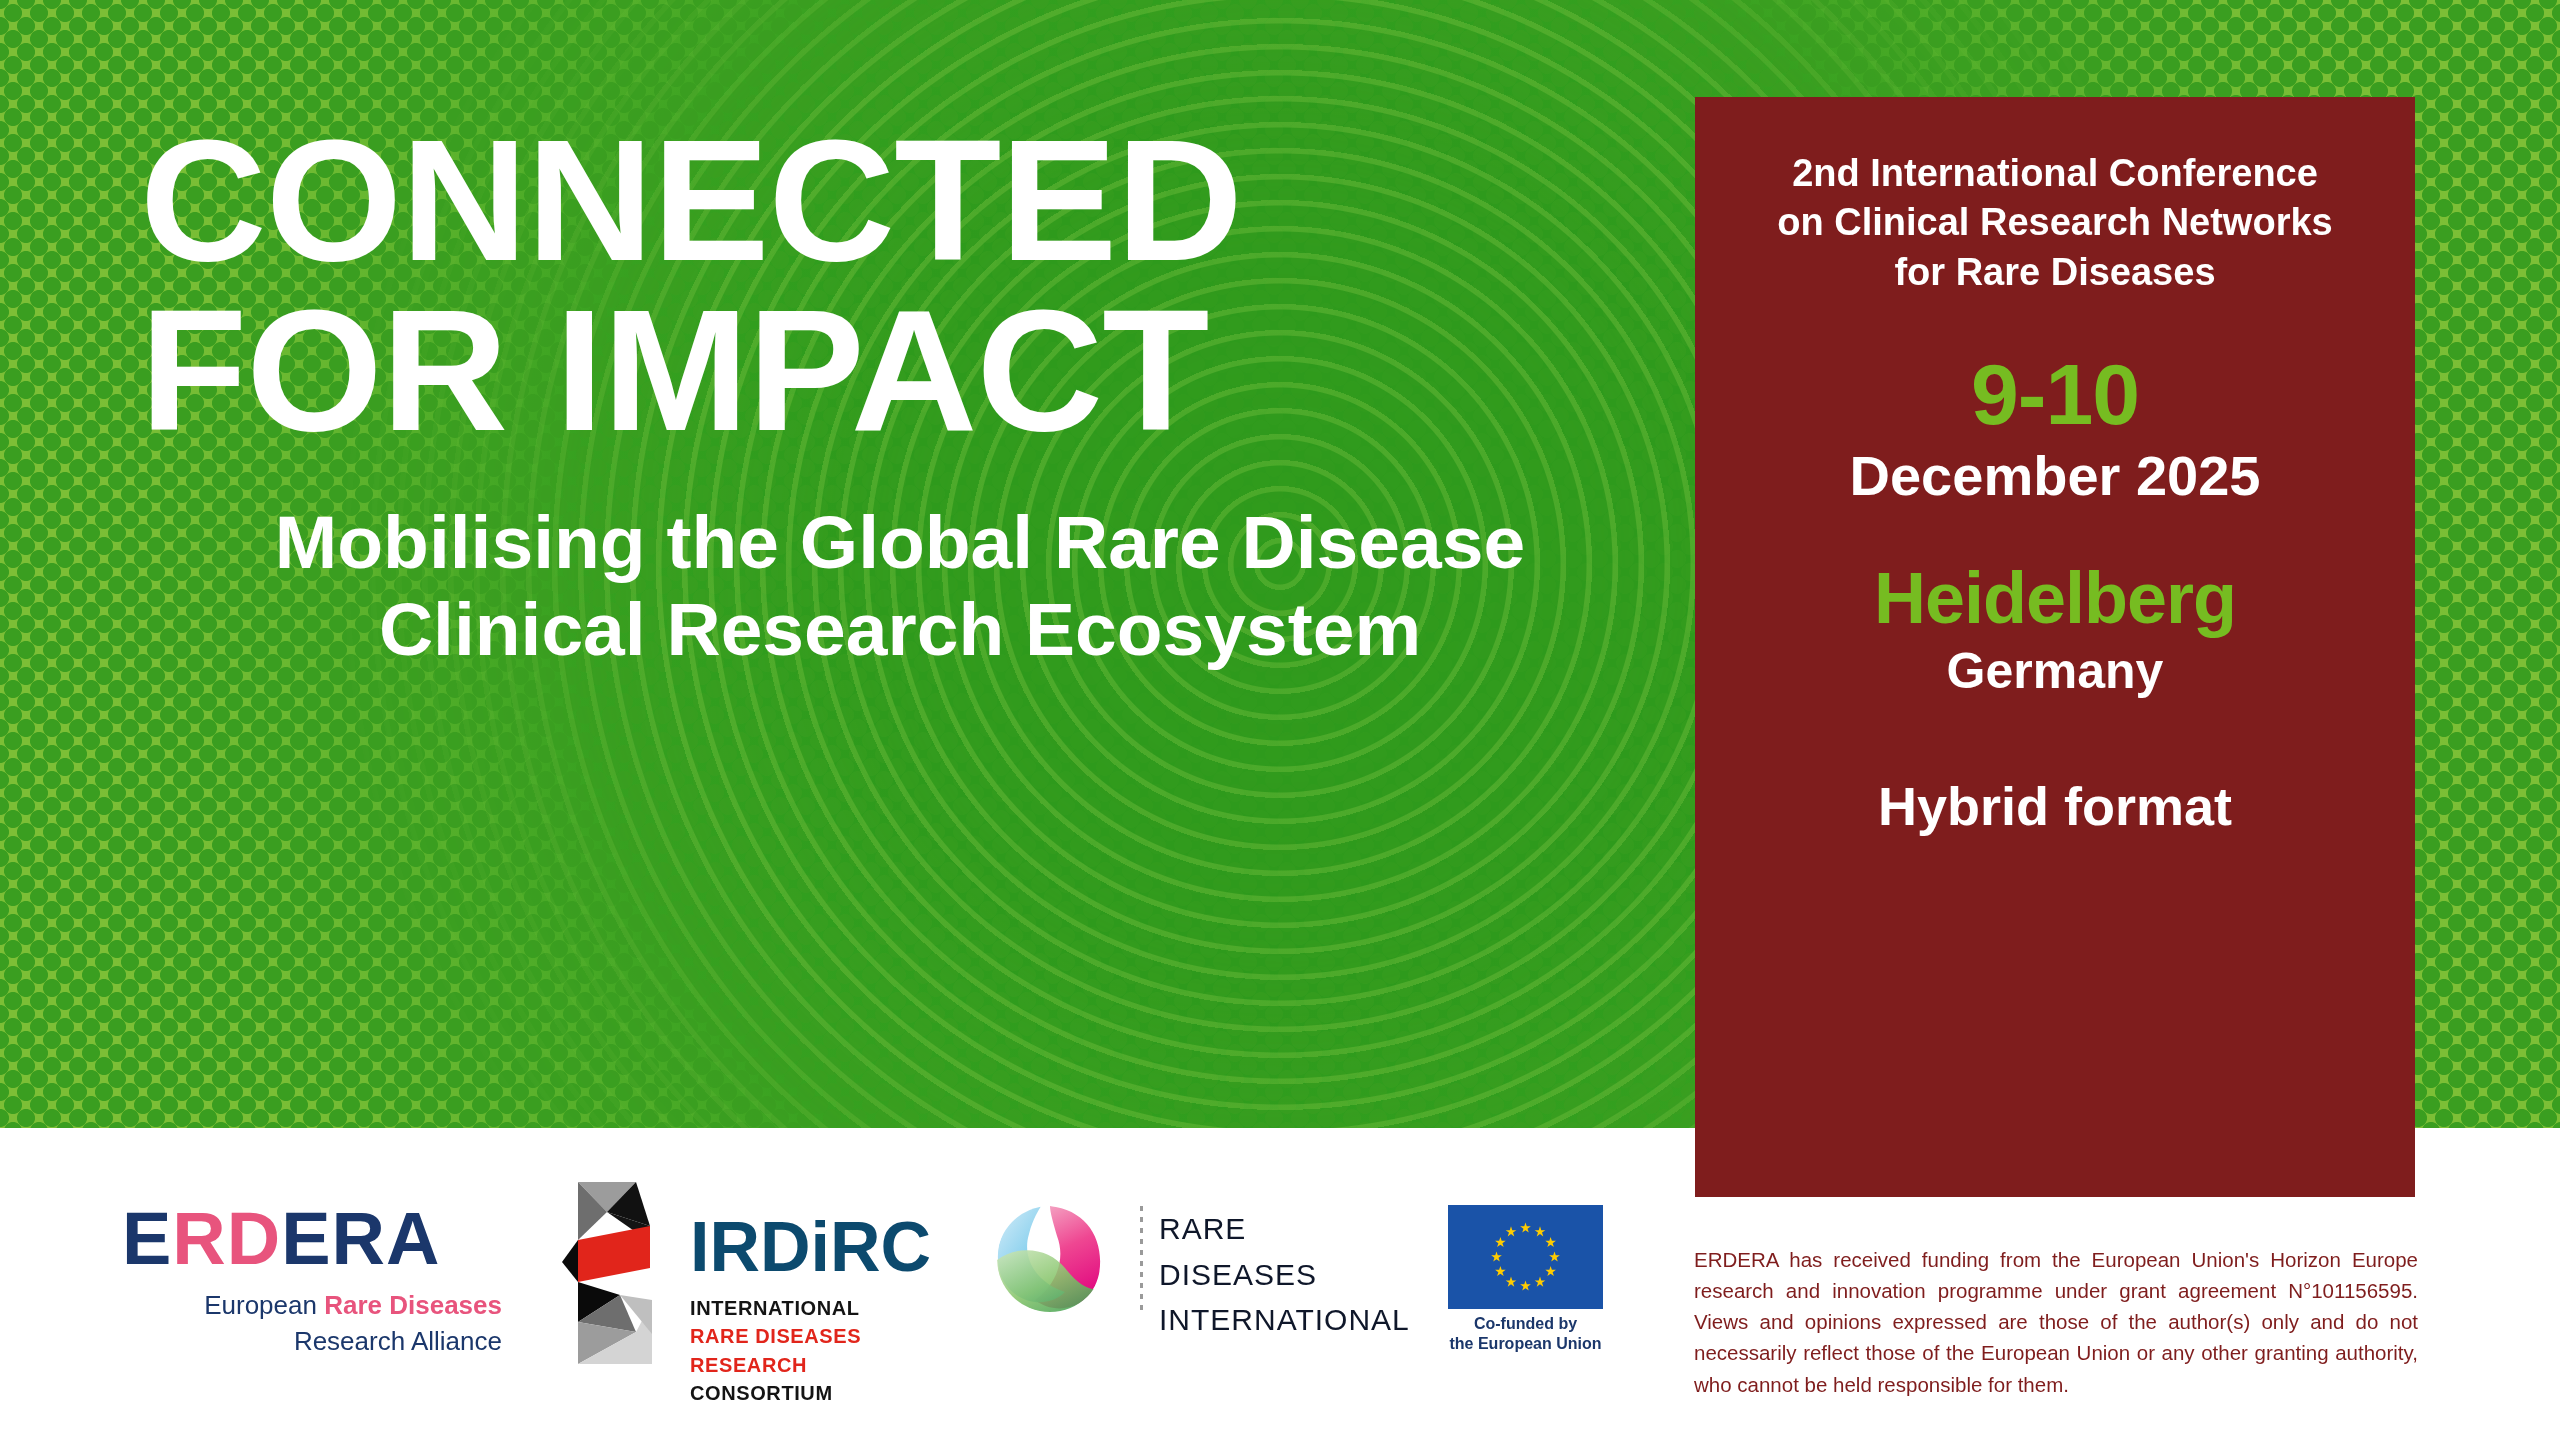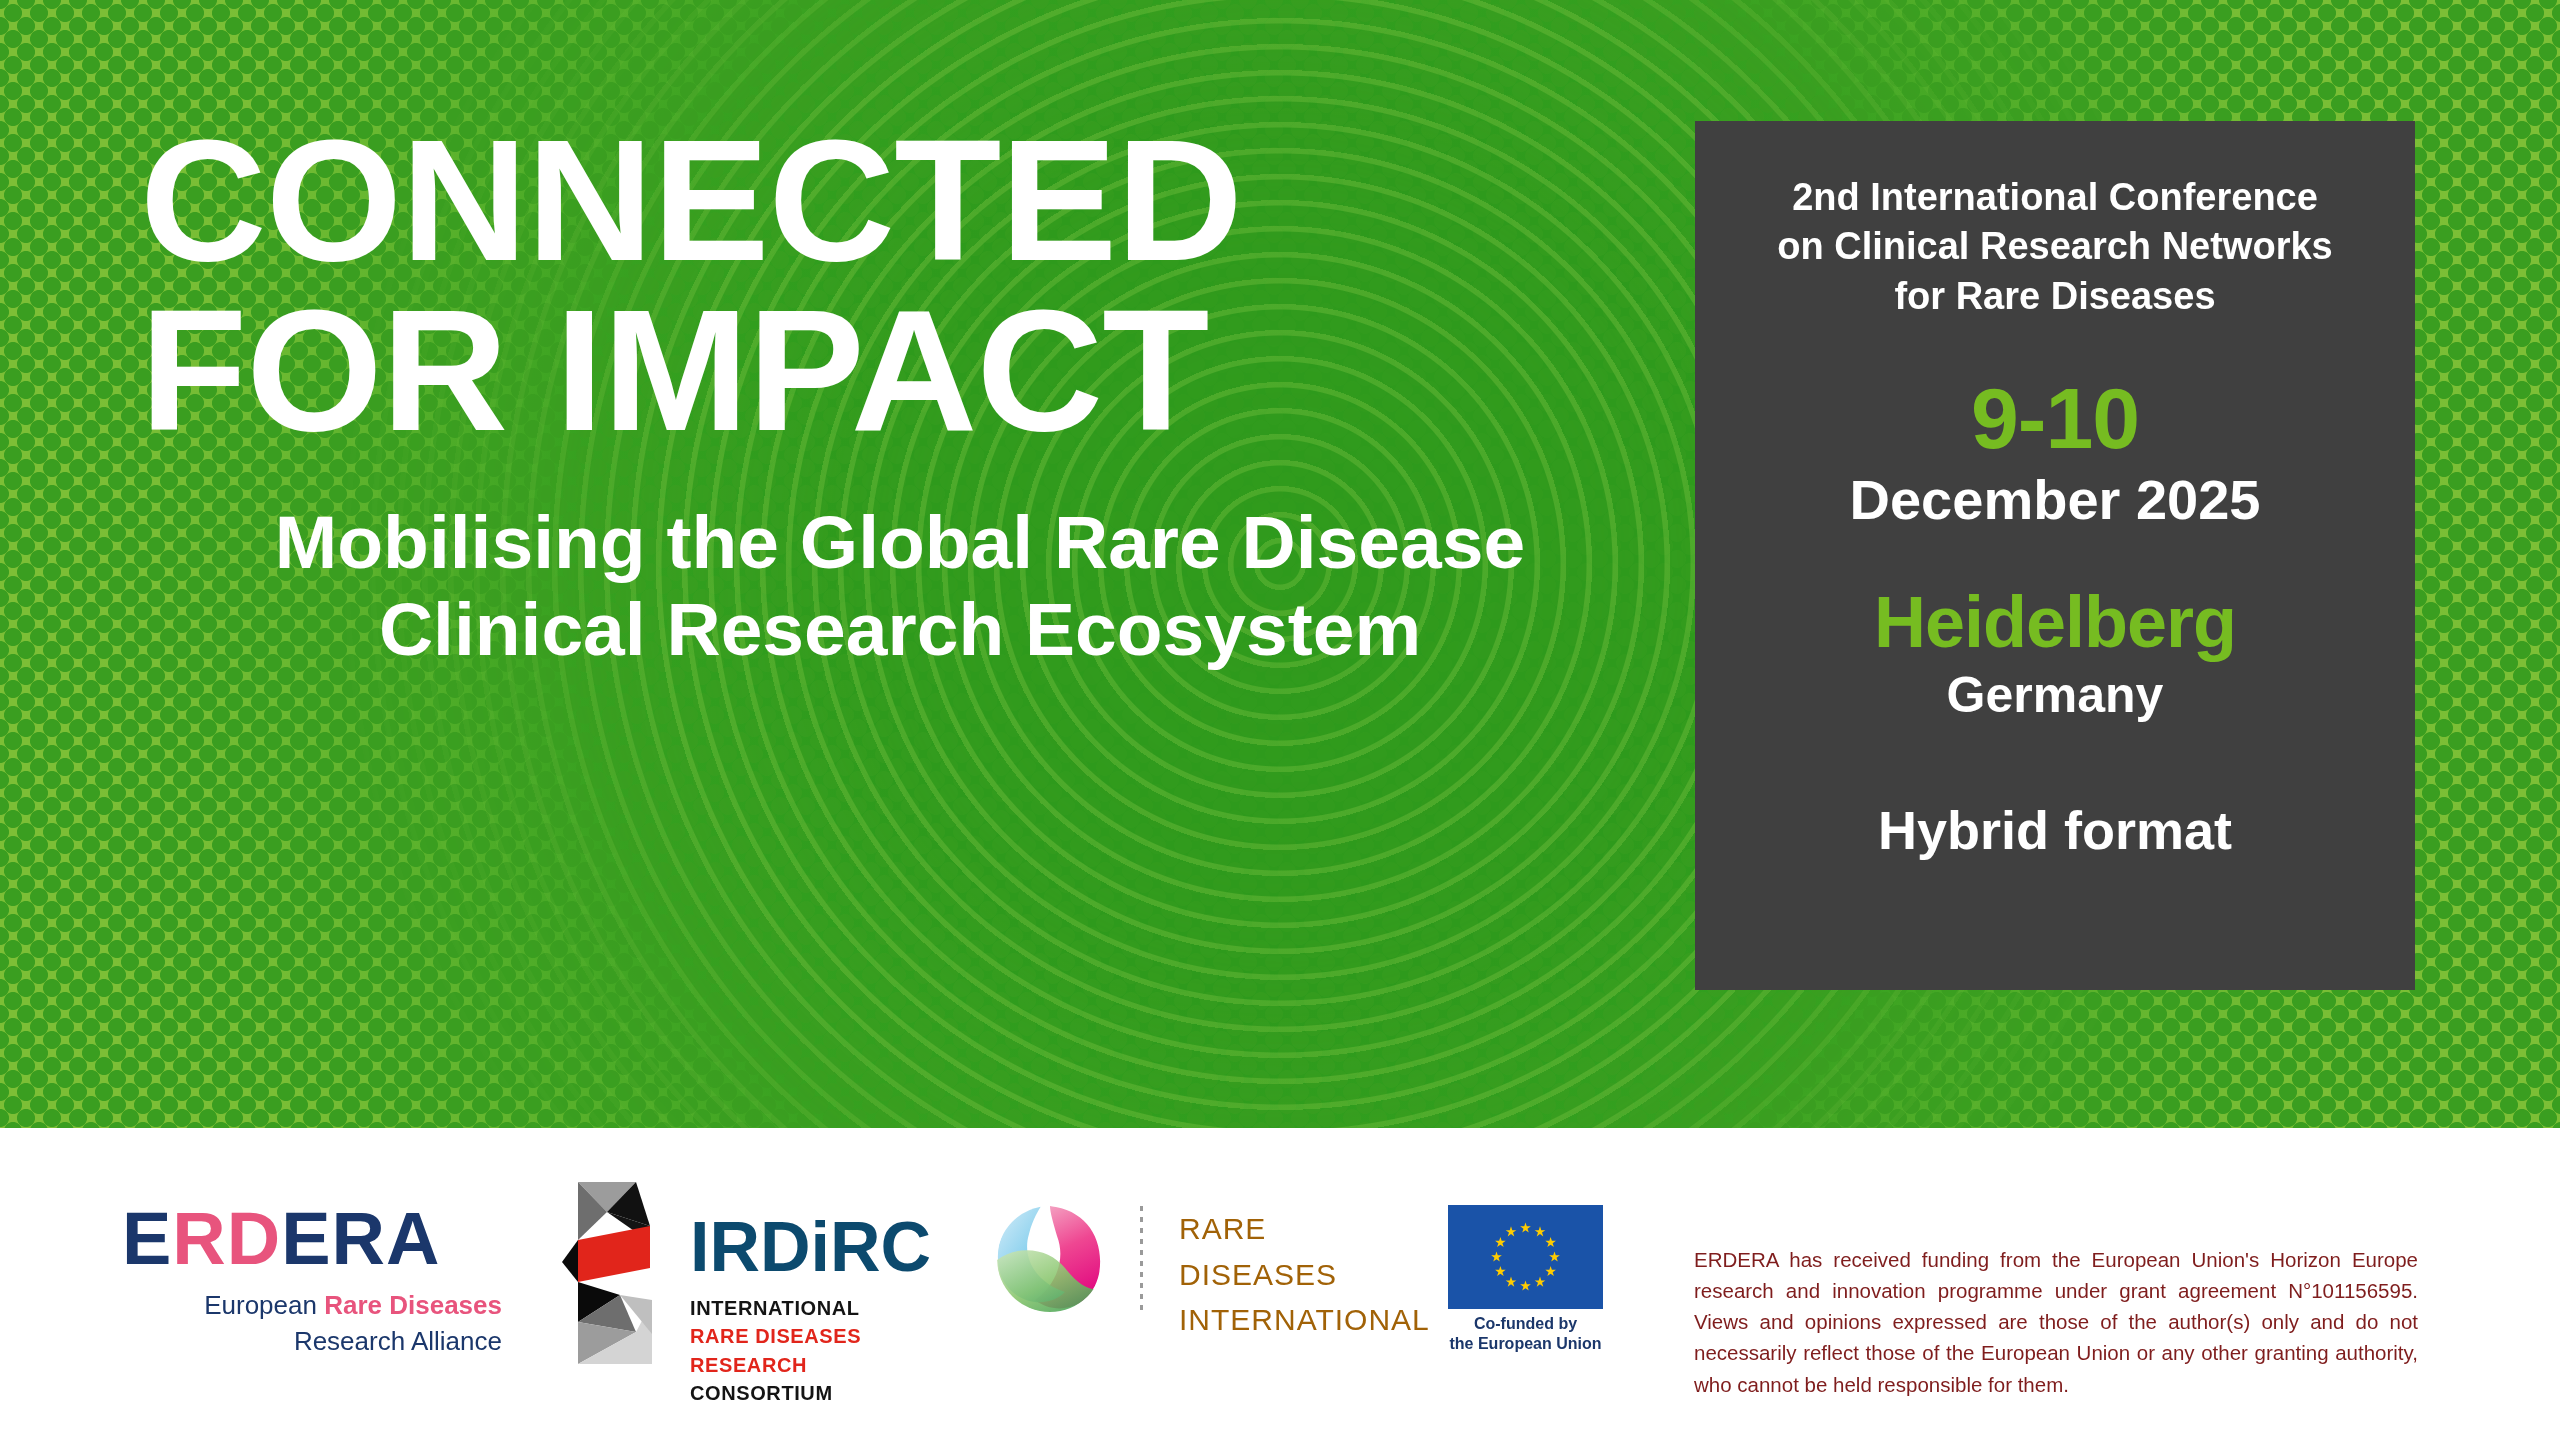--- a/index.html
+++ b/index.html
@@ -111,28 +111,27 @@
     white-space: nowrap;
     text-align: center;
   }
 
   
   .infobox {
     position: absolute;
     left: 1695px;
     top: 97px;
     width: 720px;
-    height: 869px;
-    background: #404040;
+    height: 1100px;
+    background: #7f1d1d;
     z-index: 8;
     box-sizing: border-box;
     padding: 52px 42px 0 42px;
     text-align: center;
     color: #ffffff;
-    margin-top: 24px;
   }
   .conf-title {
     font-size: 38px;
     font-weight: 700;
     line-height: 1.30;
     letter-spacing: 0px;
   }
   .dates-wrap { margin-top: 54px; }
   .dates-num {
     font-size: 86px;
@@ -264,27 +263,27 @@
     position: absolute;
     left: 145px;
     top: 6px;
     width: 3px;
     height: 104px;
     background-image: linear-gradient(to bottom, #9a9a9a 0 5px, rgba(0,0,0,0) 5px 11px);
     background-size: 3px 11px;
   }
   .rdi-text {
     position: absolute;
-    left: 184px;
+    left: 164px;
     top: 6px;
     font-size: 30px;
     font-weight: 400;
     letter-spacing: 1px;
     line-height: 1.52;
-    color: #a16207;
+    color: #0f172a;
     white-space: nowrap;
   }
 
   
   .logo-eu {
     position: absolute;
     left: 1448px;
     top: 1205px;
     width: 165px;
   }

